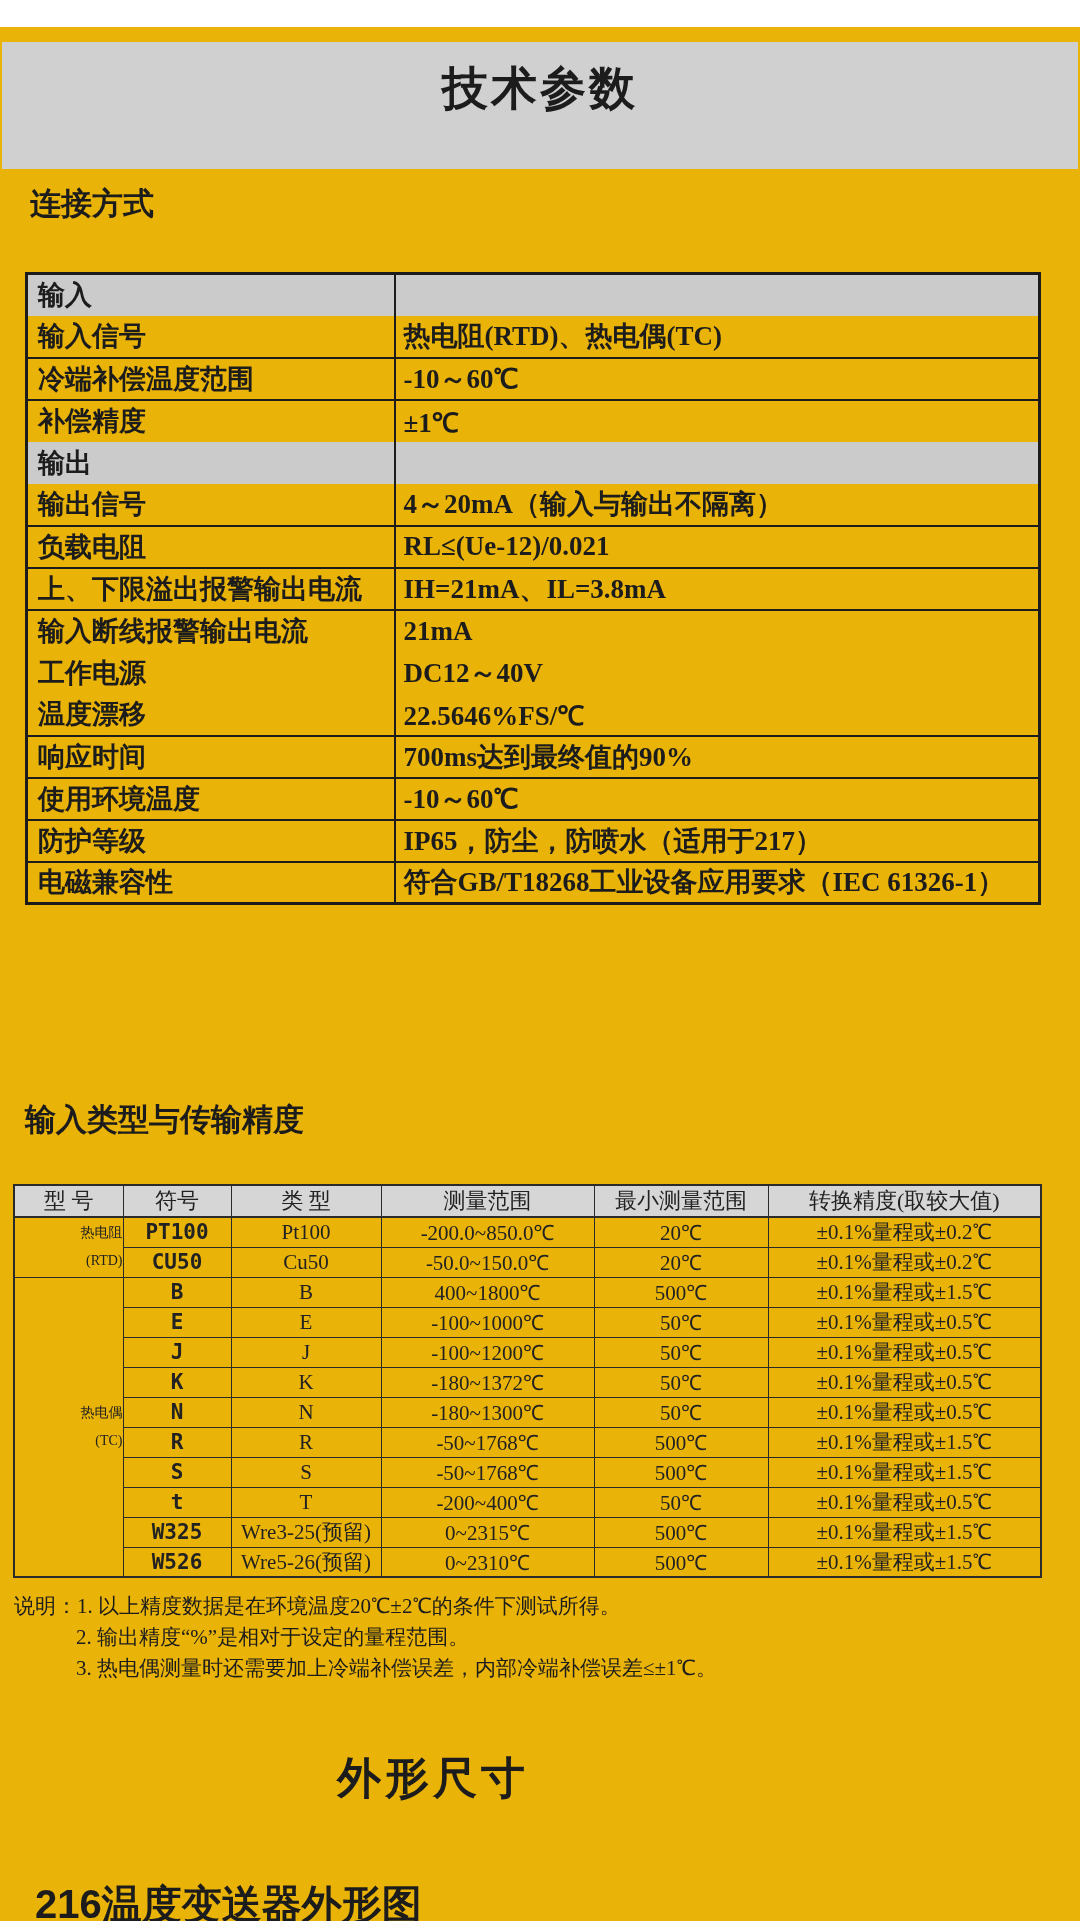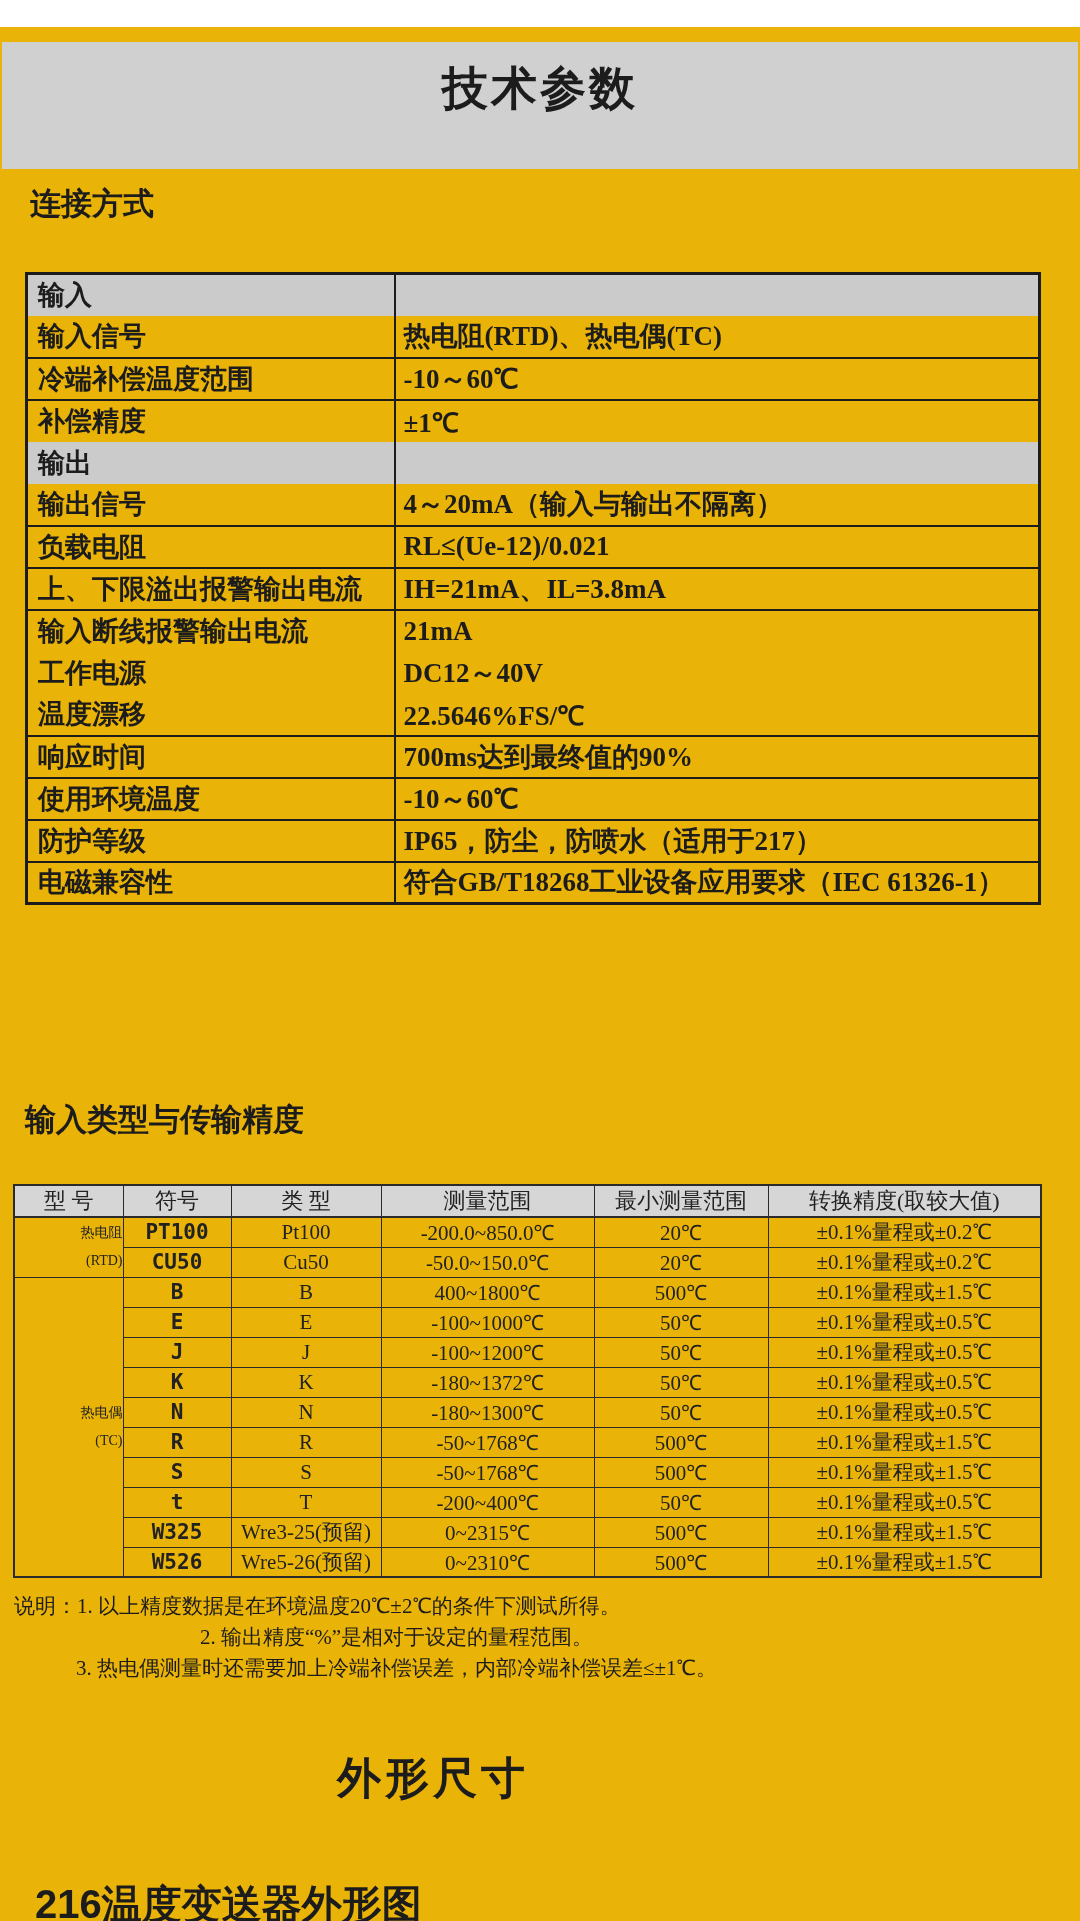--- a/index.html
+++ b/index.html
@@ -44,21 +44,21 @@
   .t2 th,.t2 td{border:1px solid var(--line);vertical-align:middle;overflow:hidden;white-space:nowrap;}
   .t2 thead th{background:var(--thead-bg);height:31px;font-weight:normal;font-size:22px;
                border-bottom:2px solid var(--line);}
   .t2 td{height:30px;}
   .t2 td.sym{font-family:"DejaVu Sans Mono",monospace;font-weight:bold;font-size:21px;}
   .t2 td.group{font-size:14px;line-height:28px;text-align:right;}
 
   
   .notes{position:absolute;left:14px;top:1564px;font-family:Liberation Serif, serif;
          font-size:21px;line-height:31px;}
-  .notes .indent{padding-left:62px;text-align:center;}
+  .notes .indent{padding-left:62px;}
 </style>
 </head>
 <body>
 
 <div id="page">
 
   <div class="banner">
     <div class="banner-title">技术参数</div>
   </div>
 

